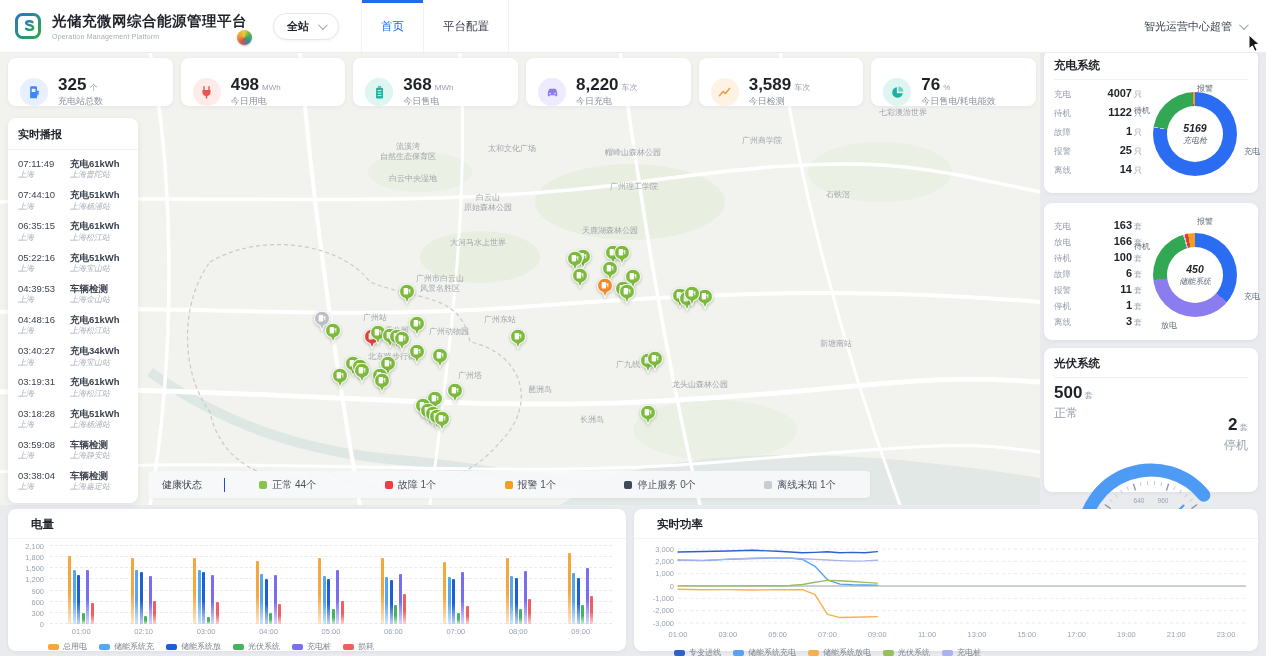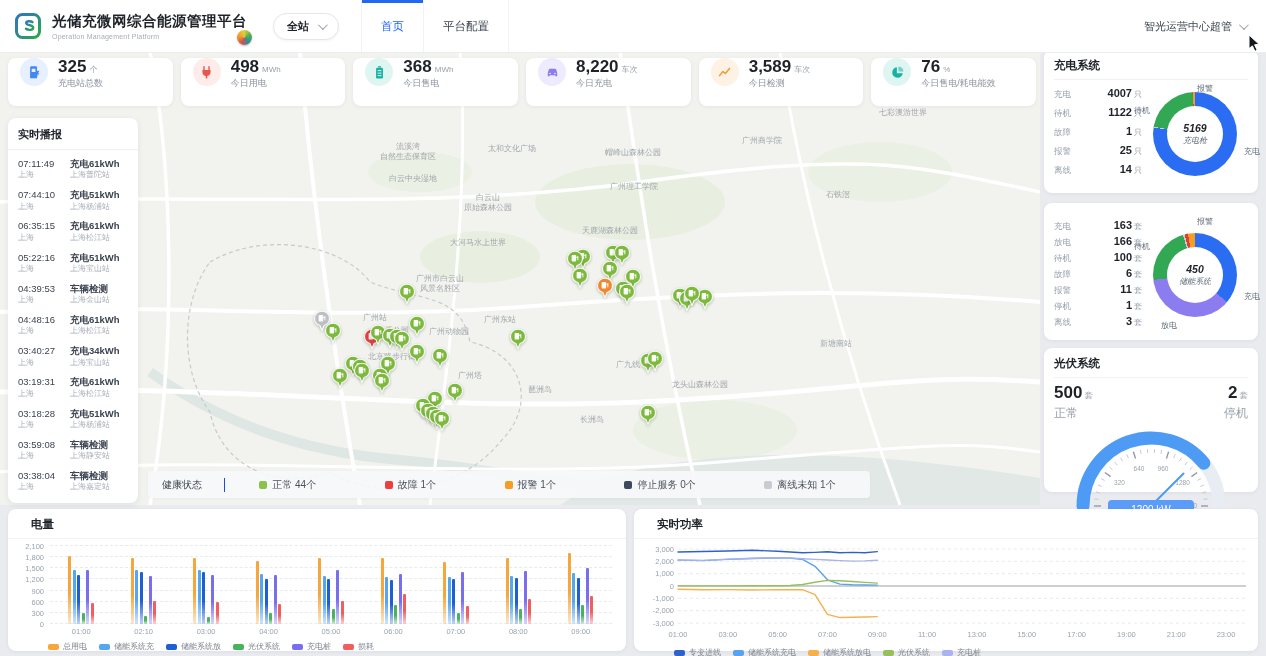--- a/index.html
+++ b/index.html
@@ -35,37 +35,37 @@
   .pin.g{color:#7cb93c;} .pin.o{color:#f2882d;} .pin.r{color:#e04040;} .pin.x{color:#bcc0c5;}
   .map-legend{position:absolute;left:148px;top:419px;width:722px;height:27px;background:rgba(247,248,250,.93);
               border-radius:4px;display:flex;align-items:center;font-size:10px;color:#333;box-shadow:0 1px 3px rgba(0,0,0,.04);}
   .ml-title{padding:0 22px 0 14px;border-right:1px solid #1d4ed8;color:#3c4450;}
   .ml-items{flex:1;display:flex;justify-content:space-around;align-items:center;}
   .ml-item{display:flex;align-items:center;gap:5px;color:#4a515c;}
   .ml-sw{width:8px;height:8px;border-radius:2px;display:inline-block;}
   
   .kpi-row{position:absolute;left:8px;top:58px;width:1028px;display:flex;gap:8px;z-index:10;}
   .kpi-card{flex:1;height:48px;background:#fff;border-radius:8px;box-shadow:0 1px 4px rgba(30,40,60,.06);
-            display:flex;align-items:flex-start;padding:0 12px;}
+            display:flex;align-items:flex-end;padding:0 12px;}
   .kpi-icon{width:28px;height:28px;border-radius:50%;display:flex;align-items:center;justify-content:center;flex:0 0 auto;}
   .kpi-icon svg{width:15px;height:15px;}
   .kpi-main{margin-left:10px;line-height:1;}
   .kpi-val{font-size:17px;font-weight:bold;color:#1f2329;}
   .kpi-unit{font-size:8px;color:#98a0ab;margin-left:3px;}
   .kpi-label{font-size:9px;color:#8a919c;margin-top:4px;}
   
   .broadcast{position:absolute;left:8px;top:118px;width:130px;height:385px;background:#fff;border-radius:8px;
              box-shadow:0 2px 6px rgba(30,40,60,.08);z-index:20;overflow:hidden;}
   .bc-title{padding:9px 10px 7px;font-size:11px;font-weight:bold;color:#1f2329;border-bottom:1px solid #f0f1f3;}
   .bc-list{padding:3px 10px 0;}
   .bc-row{display:flex;gap:8px;padding:5px 0 4px;}
   .bc-time{width:44px;flex:0 0 auto;}
   .bc-main{font-size:9.5px;color:#3c4450;line-height:1.2;}
   .bc-evt .bc-main{font-weight:bold;}
-  .bc-sub{font-size:8px;color:#a9afb8;margin-top:2px;line-height:1.1;}
+  .bc-sub{font-size:8px;color:#a9afb8;margin-top:2px;line-height:1.1;font-style:italic;}
   
   .panel{position:absolute;left:1044px;width:214px;background:#fff;border-radius:8px;
          box-shadow:0 1px 4px rgba(30,40,60,.06);padding:8px 10px;box-sizing:border-box;z-index:10;}
   .p-title{font-size:11.5px;font-weight:bold;color:#1f2329;padding-bottom:6px;border-bottom:1px solid #f0f1f3;}
   .p-body{display:flex;align-items:center;}
   .stats{width:88px;flex:0 0 auto;}
   .stat-row{display:flex;justify-content:space-between;align-items:baseline;}
   .stat-label{font-size:8.5px;color:#98a0ab;}
   .stat-val{font-size:11px;font-weight:bold;color:#1f2329;}
   .stat-unit{font-size:8px;color:#98a0ab;font-weight:normal;margin-left:2px;}
@@ -78,21 +78,21 @@
   .callout{position:absolute;font-size:8px;color:#5f6b7a;z-index:3;}
   .callout.top{top:-3px;left:52%;}
   .callout.left{top:20%;left:-8px;}
   .callout.right{bottom:26%;right:-12px;}
   .callout.bottom{bottom:0;left:18%;}
   
   .pv-stats{display:flex;justify-content:space-between;margin-top:5px;}
   .pv-num{font-size:17px;font-weight:bold;color:#1f2329;}
   .pv-unit{font-size:8.5px;color:#98a0ab;margin-left:2px;}
   .pv-cap{font-size:12px;color:#98a0ab;margin-top:2px;}
-  .pv-right{text-align:right;}
+  .pv-right{text-align:right;margin-top:32px;}
   .gauge-wrap{display:flex;flex-direction:column;align-items:center;margin-top:-4px;}
   .gauge-badge{width:86px;height:19px;margin-top:-14px;background:#5a9cf8;border-radius:4px;color:#fff;
                font-size:10px;display:flex;align-items:center;justify-content:center;z-index:5;}
   
   .card{position:absolute;top:509px;height:142px;background:#fff;border-radius:8px;
         box-shadow:0 1px 4px rgba(30,40,60,.06);box-sizing:border-box;z-index:10;}
   .card .c-title{font-size:11.5px;font-weight:bold;padding:8px 23px 6px;border-bottom:1px solid #f2f3f5;}
   .chart-area{position:relative;height:94px;margin:4px 8px 0 6px;}
   .ylab{position:absolute;width:30px;text-align:right;font-size:7.5px;color:#9aa3af;transform:translateY(50%);}
   .plot{position:absolute;left:36px;right:6px;top:3px;bottom:13px;}

